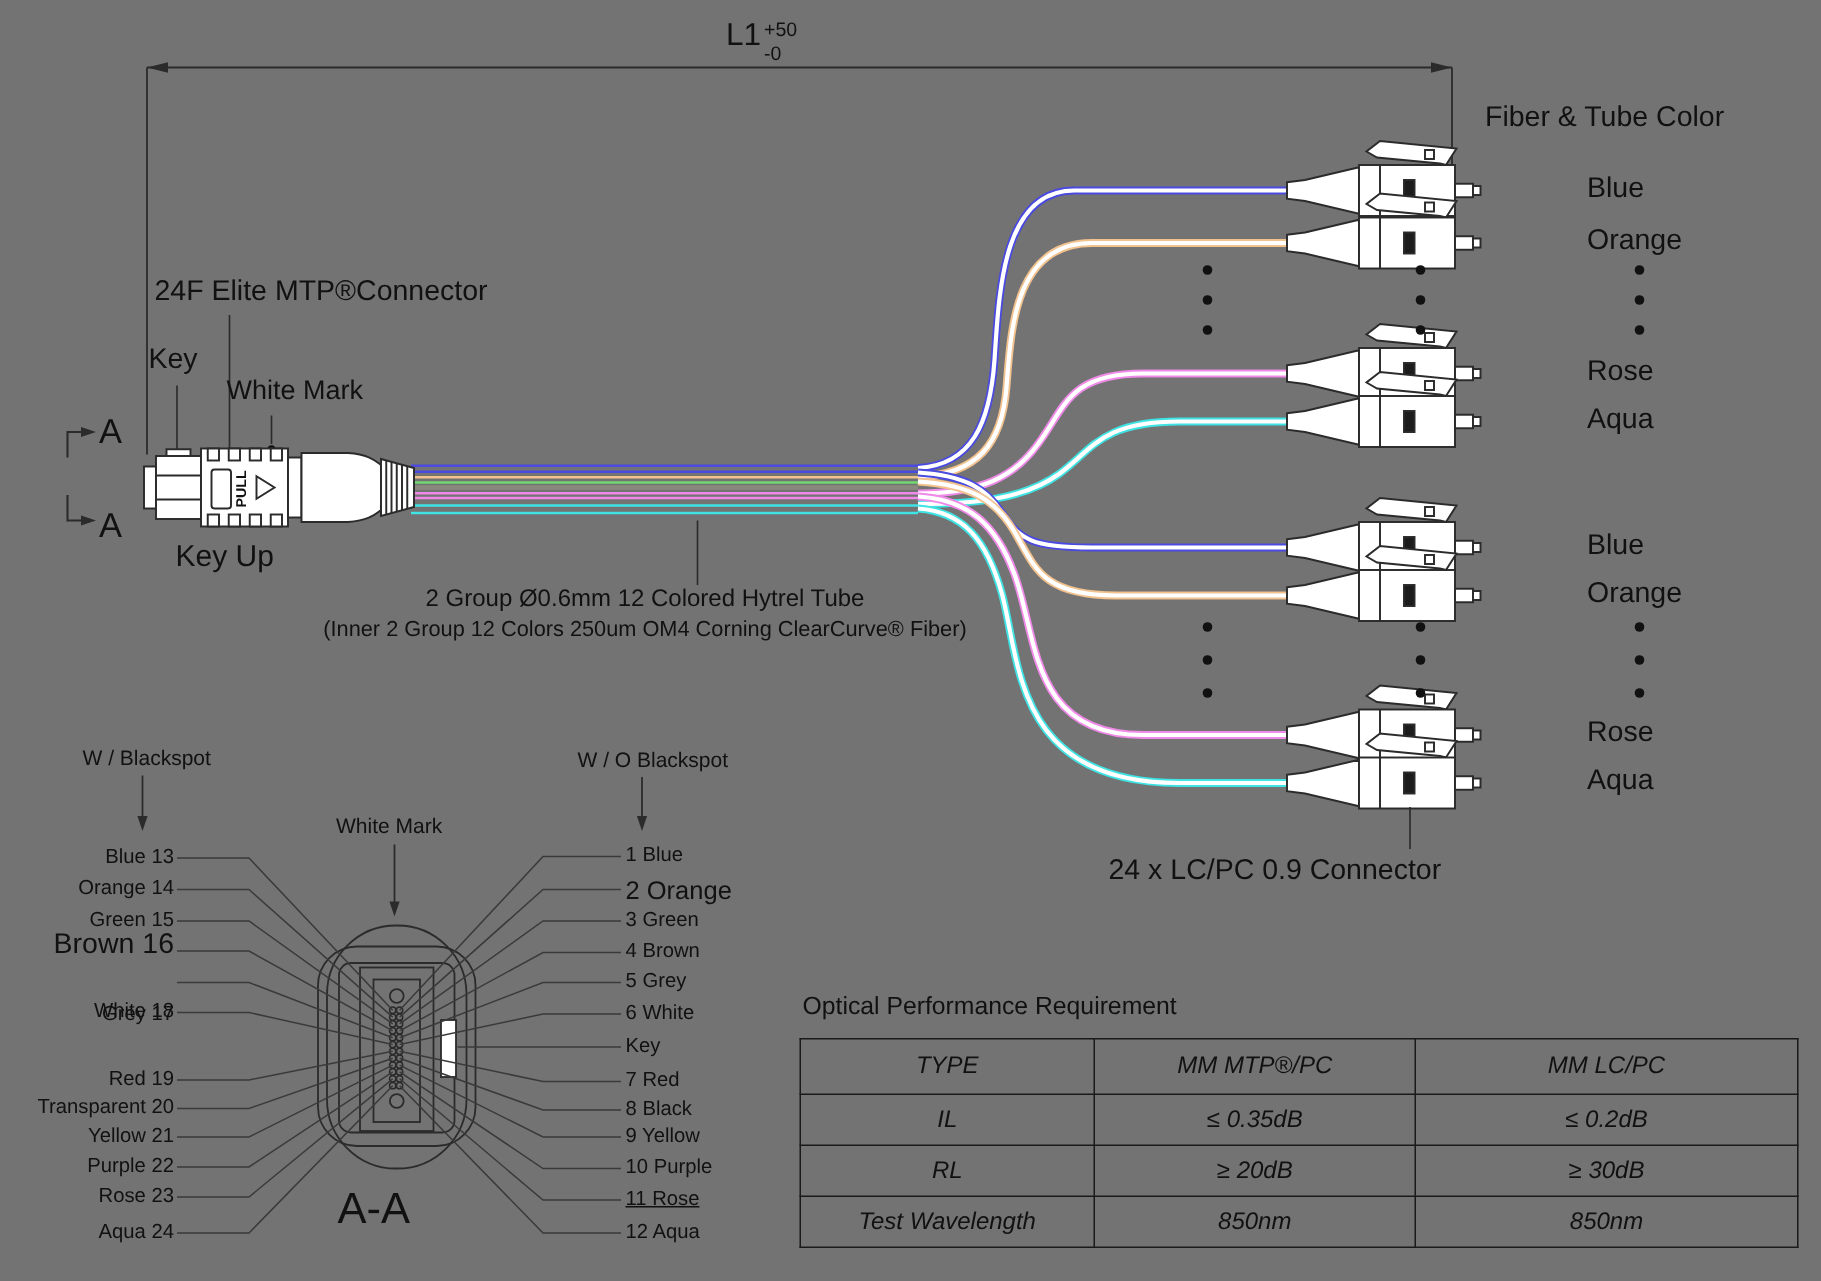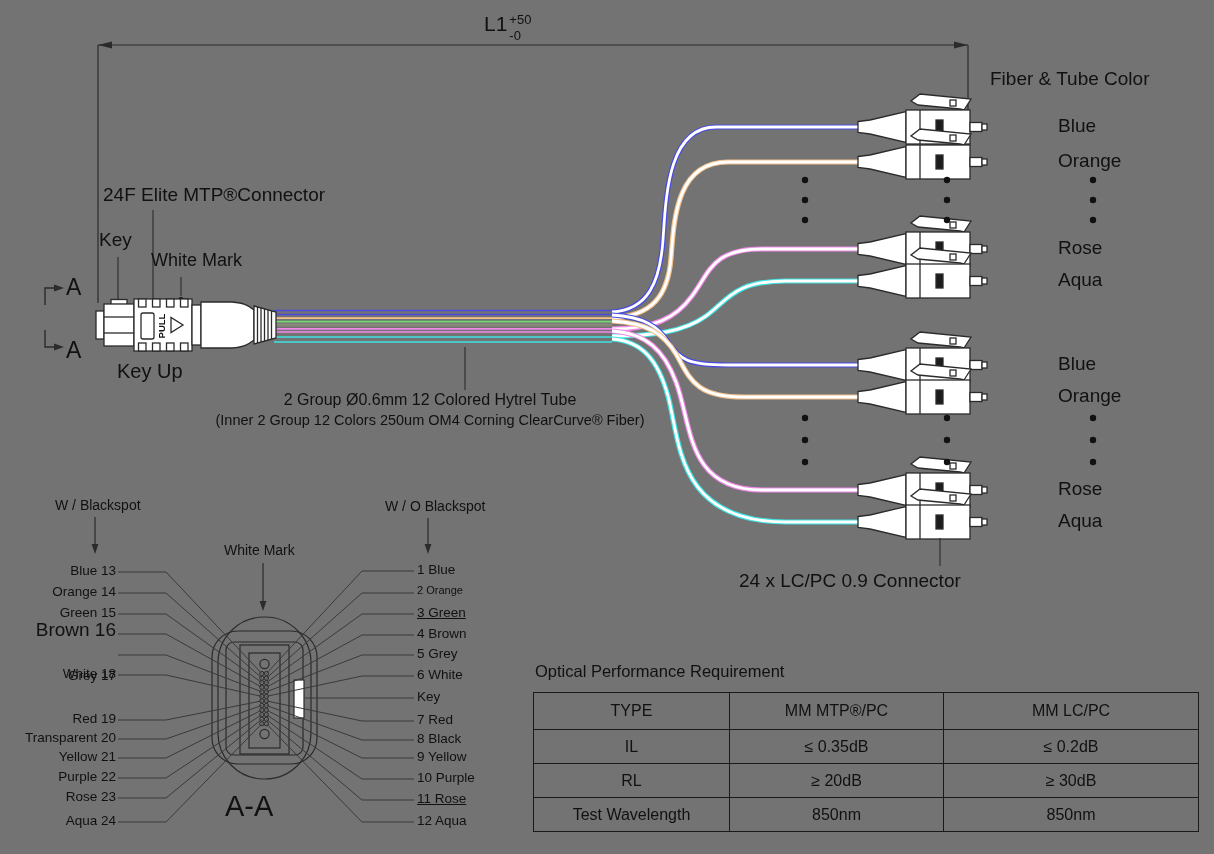--- a/index.html
+++ b/index.html
@@ -4,21 +4,21 @@
 <style>
   html,body{margin:0;padding:0;background:#fff;}
   #canvas{position:relative;width:1214px;height:854px;background:#737373;overflow:hidden;
           font-family:"Liberation Sans",sans-serif;color:#111;}
   .lbl{position:absolute;white-space:nowrap;line-height:1.15;}
   .c19{font-size:19px;}
   svg{position:absolute;left:0;top:0;}
   .tbl{position:absolute;left:533px;top:692px;border-collapse:collapse;table-layout:fixed;}
   .tbl td{border:1.6px solid #1a1a1a;text-align:center;font-size:16px;padding:0;}
   .tbl .c1{width:195px;} .tbl .c2{width:213px;} .tbl .c3{width:254px;}
-  .tbl tr{height:34px;} .tbl tr.hdr{height:37px;}
+  .tbl tr{height:34px;font-style:italic;} .tbl tr.hdr{height:37px;}
   .rot{transform:rotate(-90deg);transform-origin:50% 50%;}
 </style>
 </head>
 <body>
 
 <div id="canvas">
 
 <svg width="1214" height="854" viewBox="0 0 1214 854">
   <g stroke="#2b2b2b" stroke-width="1.2" fill="none">
     <line x1="98" y1="45" x2="968" y2="45"></line>
@@ -263,22 +263,22 @@
 <div class="lbl" style="left:16px;top:668px;width:100px;text-align:right;font-size:13.5px;">Grey 17</div>
 <div class="lbl" style="left:16px;top:666px;width:100px;text-align:right;font-size:13.5px;">White 18</div>
 <div class="lbl" style="left:16px;top:711px;width:100px;text-align:right;font-size:13.5px;">Red 19</div>
 <div class="lbl" style="left:16px;top:730px;width:100px;text-align:right;font-size:13.5px;">Transparent 20</div>
 <div class="lbl" style="left:16px;top:749px;width:100px;text-align:right;font-size:13.5px;">Yellow 21</div>
 <div class="lbl" style="left:16px;top:769px;width:100px;text-align:right;font-size:13.5px;">Purple 22</div>
 <div class="lbl" style="left:16px;top:789px;width:100px;text-align:right;font-size:13.5px;">Rose 23</div>
 <div class="lbl" style="left:16px;top:813px;width:100px;text-align:right;font-size:13.5px;">Aqua 24</div>
 
 <div class="lbl" style="left:417px;top:562px;font-size:13.5px;">1 Blue</div>
-<div class="lbl" style="left:417px;top:584px;font-size:11px;">2 Orange</div>
-<div class="lbl" style="left:417px;top:605px;font-size:13.5px;text-decoration:underline;">3 Green</div>
+<div class="lbl" style="left:417px;top:584px;font-size:17px;">2 Orange</div>
+<div class="lbl" style="left:417px;top:605px;font-size:13.5px;">3 Green</div>
 <div class="lbl" style="left:417px;top:626px;font-size:13.5px;">4 Brown</div>
 <div class="lbl" style="left:417px;top:646px;font-size:13.5px;">5 Grey</div>
 <div class="lbl" style="left:417px;top:667px;font-size:13.5px;">6 White</div>
 <div class="lbl" style="left:417px;top:689px;font-size:13.5px;">Key</div>
 <div class="lbl" style="left:417px;top:712px;font-size:13.5px;">7 Red</div>
 <div class="lbl" style="left:417px;top:731px;font-size:13.5px;">8 Black</div>
 <div class="lbl" style="left:417px;top:749px;font-size:13.5px;">9 Yellow</div>
 <div class="lbl" style="left:417px;top:770px;font-size:13.5px;">10 Purple</div>
 <div class="lbl" style="left:417px;top:791px;font-size:13.5px;text-decoration:underline;">11 Rose</div>
 <div class="lbl" style="left:417px;top:813px;font-size:13.5px;">12 Aqua</div>

